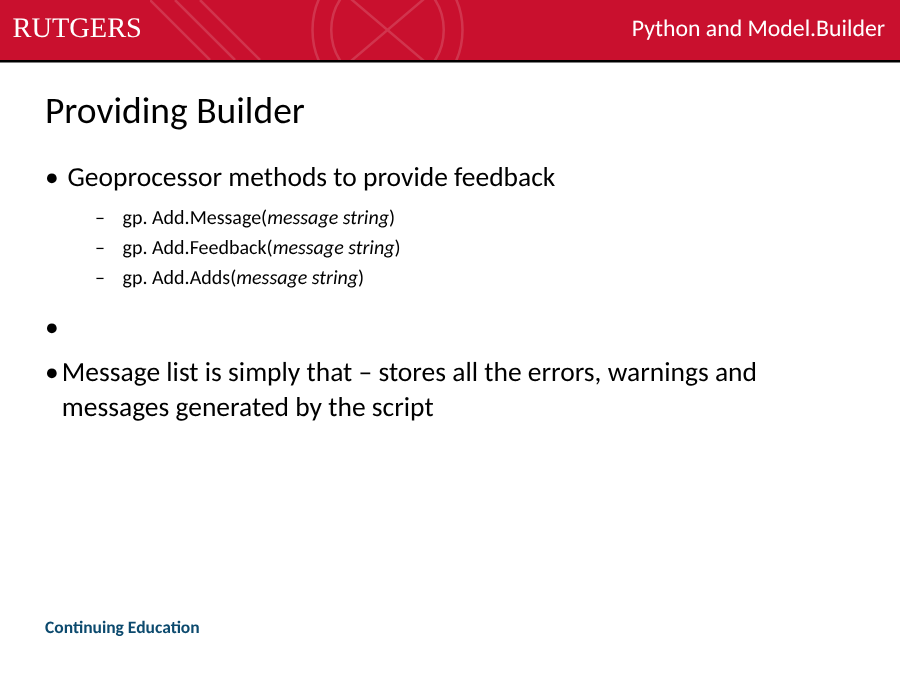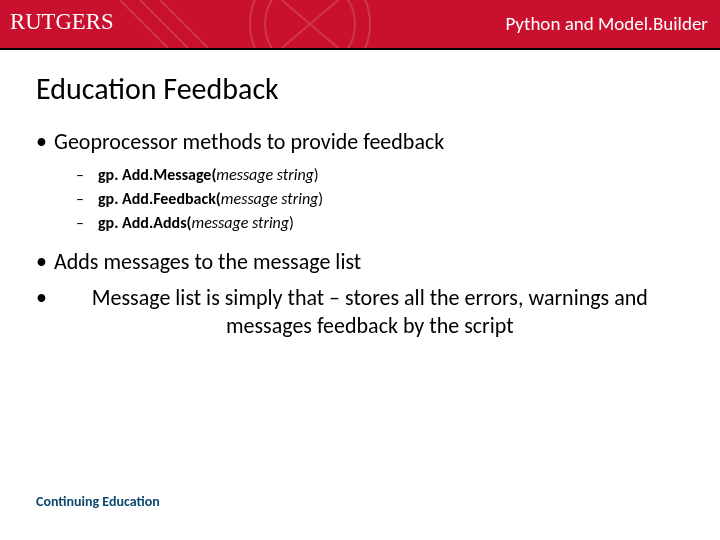--- a/index.html
+++ b/index.html
@@ -8,24 +8,24 @@
   .topbar { position: relative; width: 100%; height: 48px; background: #c9102e; display: flex; align-items: center; }
   .seal-strip { position: absolute; left: 120px; top: 0; width: 260px; height: 48px; opacity: 0.15; overflow: hidden; }
   .seal { width: 260px; height: 48px; }
   .logo { position: absolute; left: 10px; top: 6px; width: 110px; height: 34px; }
   .header-right { position: absolute; right: 12px; top: 12px; color: #fff; font-size: 19px; font-weight: 400; }
   .header-rule { position: absolute; left: 0; right: 0; top: 48px; height: 2px; background: #000; }
   .title { position: absolute; left: 36px; top: 70px; font-size: 30px; font-weight: 400; color: #000; }
   .body { position: absolute; left: 36px; top: 128px; right: 30px; color: #000; }
   .bullet-l1 { display: flex; margin-bottom: 8px; }
   .bullet-l1 .dot { width: 18px; font-size: 22px; line-height: 28px; }
-  .bullet-l1 .txt { font-size: 22px; line-height: 28px; text-align: center; }
+  .bullet-l1 .txt { font-size: 22px; line-height: 28px; }
   .sub { margin-left: 40px; margin-top: 2px; margin-bottom: 2px; display: flex; }
   .sub .dash { width: 22px; font-size: 16px; line-height: 22px; }
-  .sub .prefix { font-size: 16px; line-height: 22px; font-weight: bold; }
+  .sub .prefix { font-size: 16px; line-height: 22px; }
   .sub .arg { font-size: 16px; line-height: 22px; font-style: italic; }
   .sub .suffix { font-size: 16px; line-height: 22px; }
   .gap { height: 12px; }
   .footer { position: absolute; left: 36px; bottom: 30px; font-size: 14px; font-weight: 600; color: #0c4a6e; }
 </style>
 </head>
 <body>
 
 <div class="slide">
   <div class="topbar">
@@ -42,21 +42,21 @@
         </g>
       </svg>
     </div>
     <svg class="logo" viewBox="0 0 300 90">
       <text x="0" y="62" font-family="Georgia, 'Times New Roman', serif" font-size="62" font-weight="400" fill="#ffffff" letter-spacing="0">RUTGERS</text>
     </svg>
     <div class="header-right">Python and Model.Builder</div>
   </div>
   <div class="header-rule"></div>
 
-  <div class="title">Education Feedback</div>
+  <div class="title">Providing Builder</div>
 
   <div class="body" id="body">
       <div class="bullet-l1">
         <div class="dot">•</div>
         <div class="txt">Geoprocessor methods to provide feedback</div>
       </div>
       <div class="sub">
         <div class="dash">–</div>
         <div><span class="prefix">gp. Add.Message(</span><span class="arg">message string</span><span class="suffix">)</span></div>
       </div>
@@ -64,22 +64,21 @@
         <div class="dash">–</div>
         <div><span class="prefix">gp. Add.Feedback(</span><span class="arg">message string</span><span class="suffix">)</span></div>
       </div>
       <div class="sub">
         <div class="dash">–</div>
         <div><span class="prefix">gp. Add.Adds(</span><span class="arg">message string</span><span class="suffix">)</span></div>
       </div>
       <div class="gap"></div>
       <div class="bullet-l1">
         <div class="dot">•</div>
-        <div class="txt">Adds messages to the message list</div>
       </div>
       <div class="bullet-l1">
         <div class="dot">•</div>
-        <div class="txt">Message list is simply that – stores all the errors, warnings and messages feedback by the script</div>
+        <div class="txt">Message list is simply that – stores all the errors, warnings and messages generated by the script</div>
       </div>
     </div>
 
   <div class="footer">Continuing Education</div>
 </div>
 
 </body></html>

